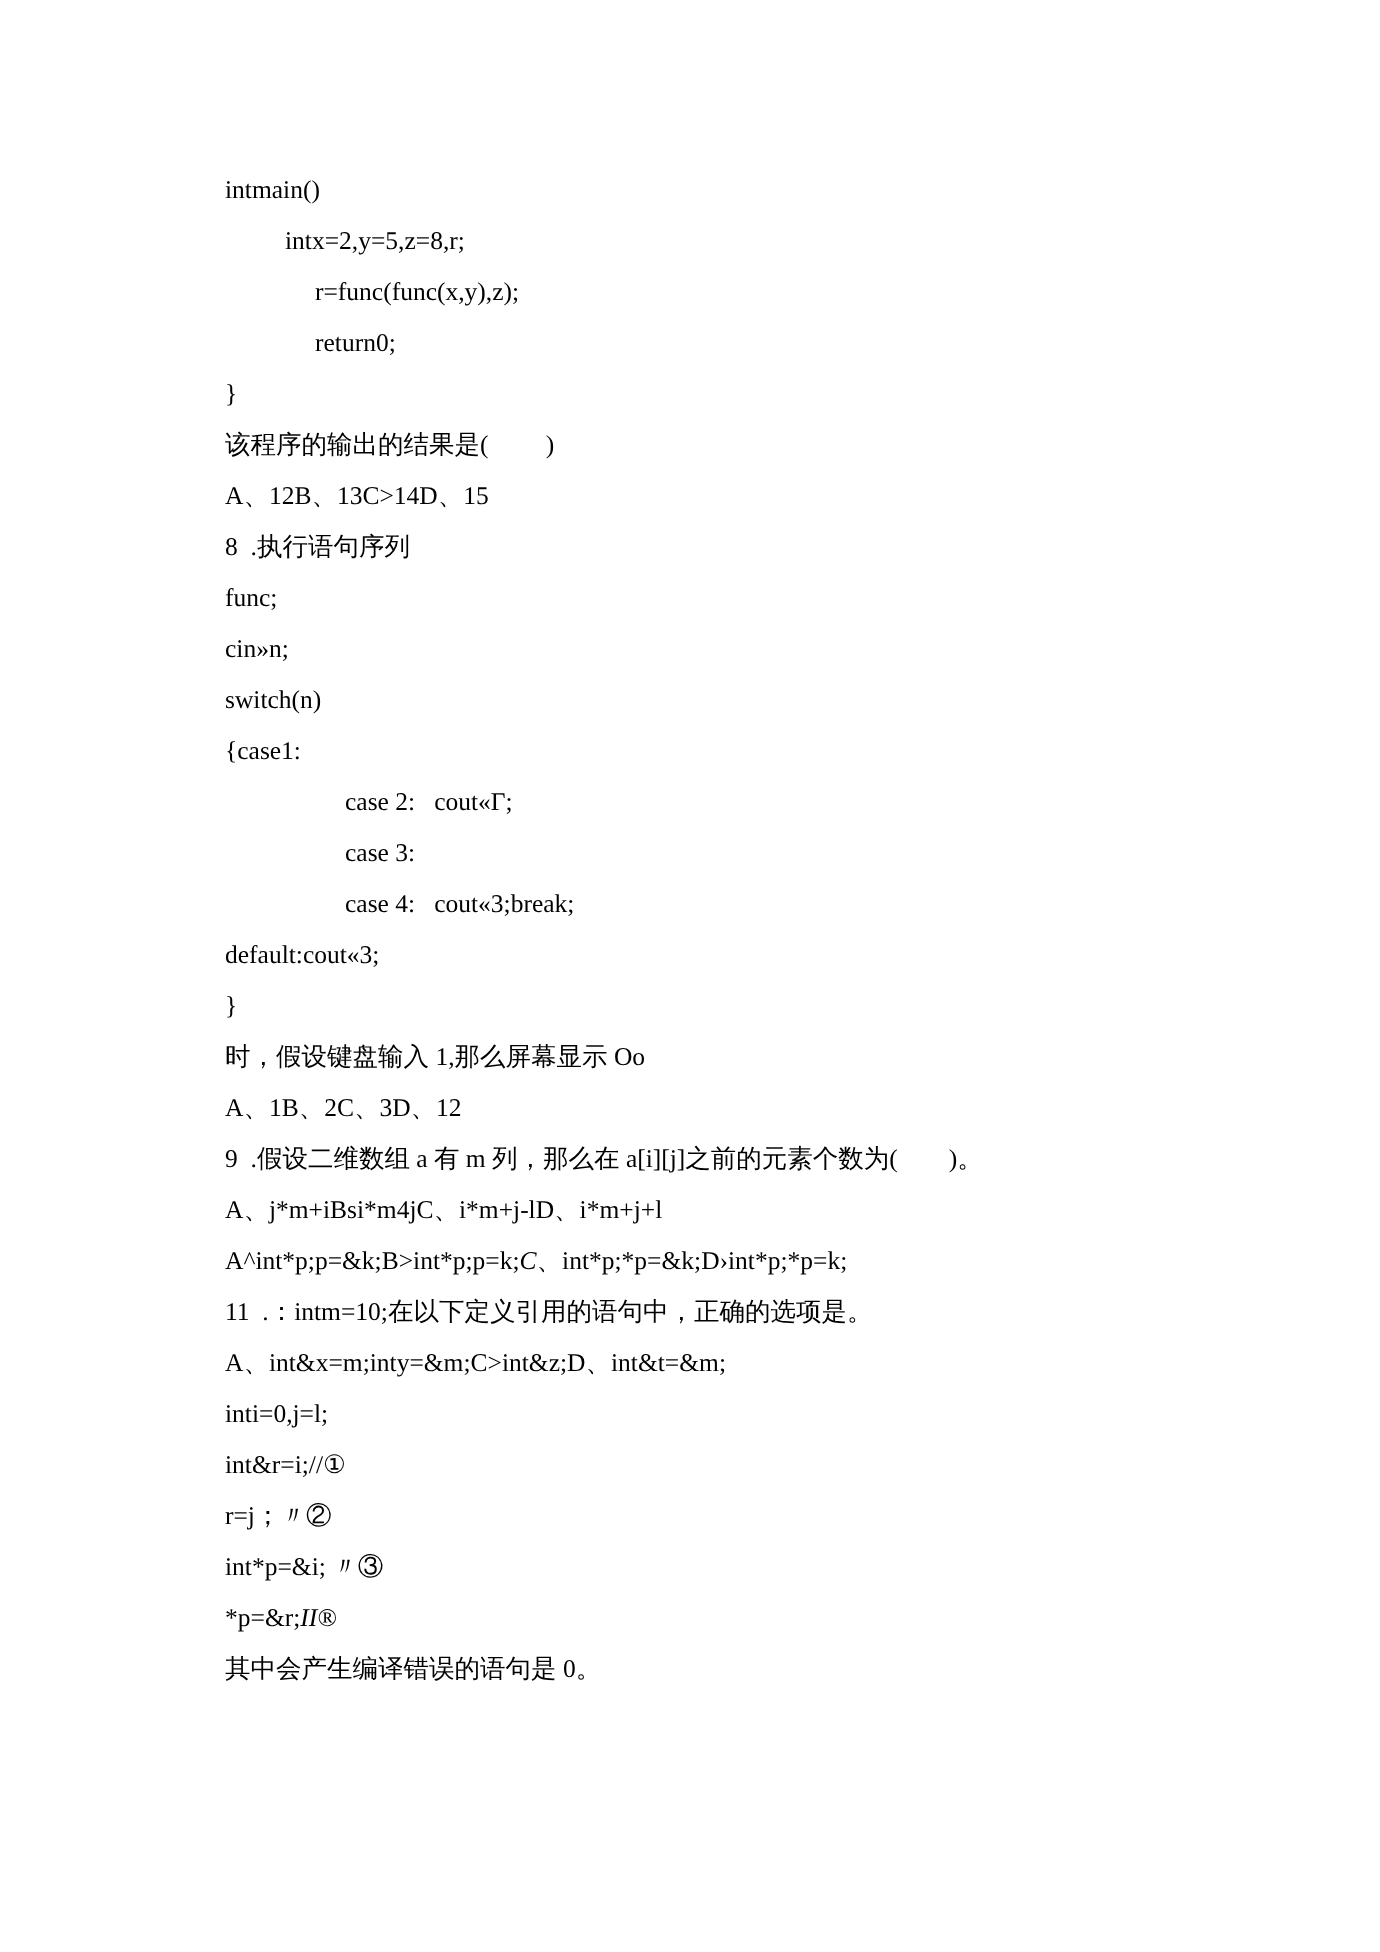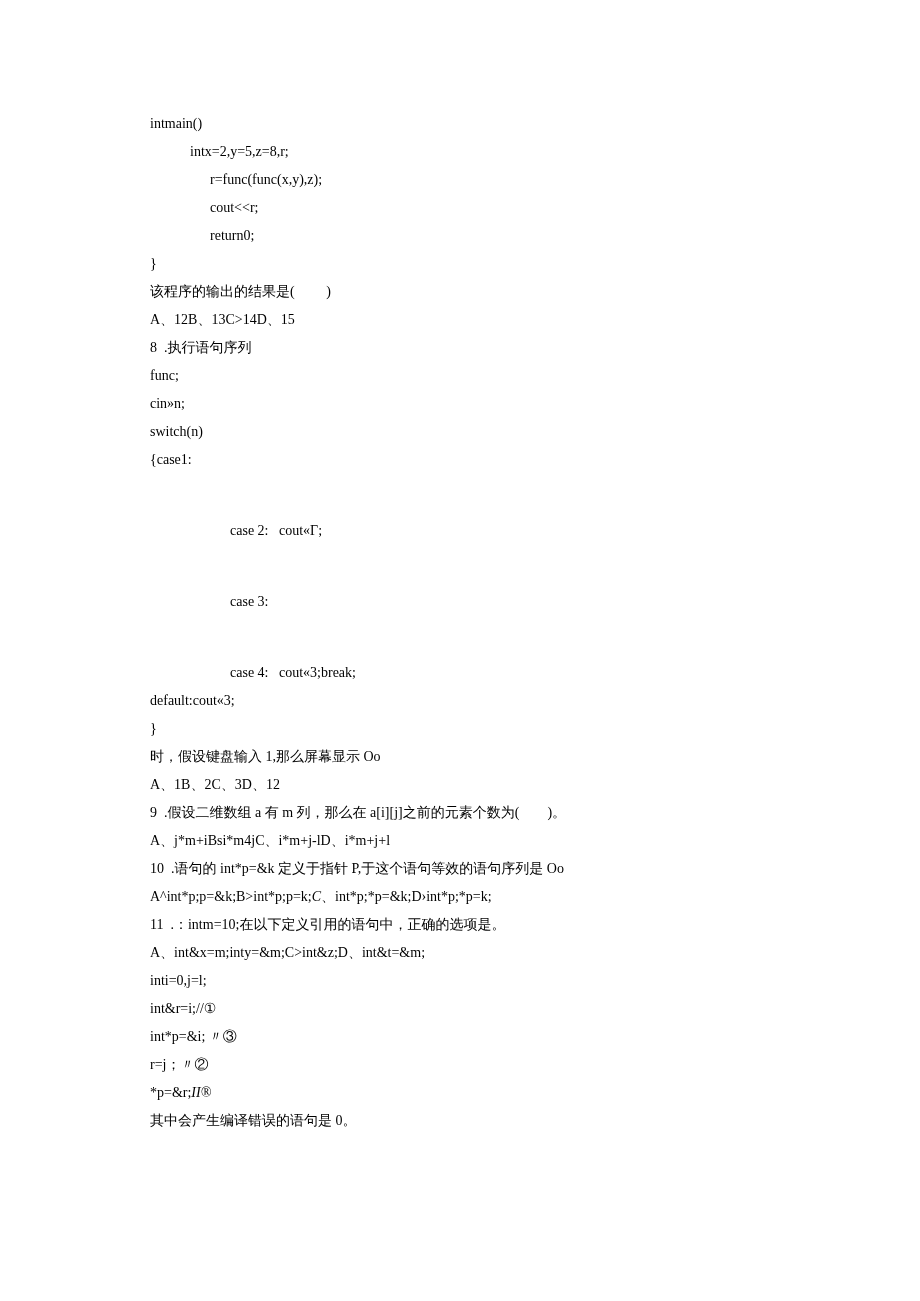--- a/index.html
+++ b/index.html
@@ -7,61 +7,59 @@
     padding: 0;
     background: #ffffff;
     width: 920px;
   }
   .page {
     box-sizing: border-box;
     width: 744px;
     min-height: 1301px;
     padding: 110px 150px 60px 150px;
     font-family: "Times New Roman", "SimSun", serif;
-    font-size: 14px;
+    font-size: 17px;
     color: #000000;
     line-height: 2.0;
   }
   .line {
     white-space: pre;
   }
   .indent1 { padding-left: 40px; }
   .indent2 { padding-left: 60px; }
-  .indent3 { padding-left: 80px; margin-top: 43px; }
+  .indent3 { padding-left: 80px; }
   .italic { font-style: italic; }
 </style>
 </head>
 <body>
 
 <div class="page">
   <div class="line">intmain()</div>
   <div class="line indent1">intx=2,y=5,z=8,r;</div>
   <div class="line indent2">r=func(func(x,y),z);</div>
-  <div class="line indent2">cout&lt;&lt;r;</div>
   <div class="line indent2">return0;</div>
   <div class="line">}</div>
   <div class="line">该程序的输出的结果是(         )</div>
   <div class="line">A、12B、13C&gt;14D、15</div>
   <div class="line">8  .执行语句序列</div>
   <div class="line">func;</div>
   <div class="line">cin»n;</div>
   <div class="line">switch(n)</div>
   <div class="line">{case1:</div>
   <div class="line indent3">case 2:   cout«Γ;</div>
   <div class="line indent3">case 3:</div>
   <div class="line indent3">case 4:   cout«3;break;</div>
   <div class="line">default:cout«3;</div>
   <div class="line">}</div>
   <div class="line">时，假设键盘输入 1,那么屏幕显示 Oo</div>
   <div class="line">A、1B、2C、3D、12</div>
   <div class="line">9  .假设二维数组 a 有 m 列，那么在 a[i][j]之前的元素个数为(        )。</div>
   <div class="line">A、j*m+iBsi*m4jC、i*m+j-lD、i*m+j+l</div>
-  <div class="line">10  .语句的 int*p=&amp;k 定义于指针 P,于这个语句等效的语句序列是 Oo</div>
   <div class="line"><span>A^int*p;p=&amp;k;B&gt;int*p;p=k;</span><span class="italic">C</span><span>、int*p;*p=&amp;k;D›int*p;*p=k;</span></div>
   <div class="line">11  .：intm=10;在以下定义引用的语句中，正确的选项是。</div>
   <div class="line">A、int&amp;x=m;inty=&amp;m;C&gt;int&amp;z;D、int&amp;t=&amp;m;</div>
   <div class="line">inti=0,j=l;</div>
   <div class="line">int&amp;r=i;//①</div>
+  <div class="line">r=j；〃②</div>
   <div class="line">int*p=&amp;i; 〃③</div>
-  <div class="line">r=j；〃②</div>
   <div class="line"><span>*p=&amp;r;</span><span class="italic">II®</span></div>
   <div class="line">其中会产生编译错误的语句是 0。</div>
 </div>
 
 </body></html>

